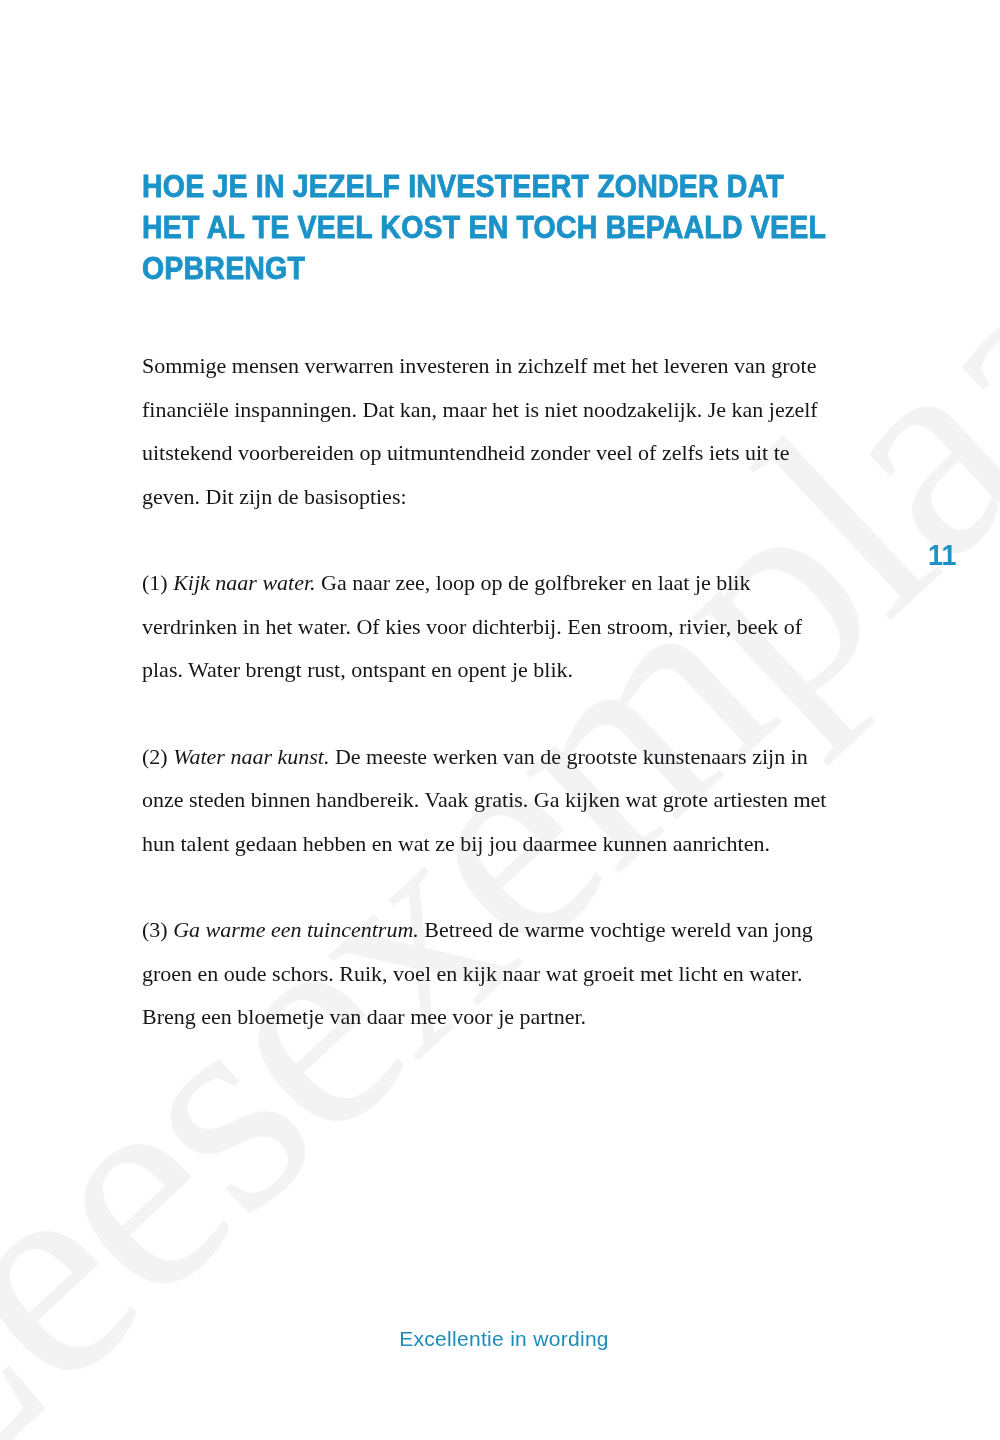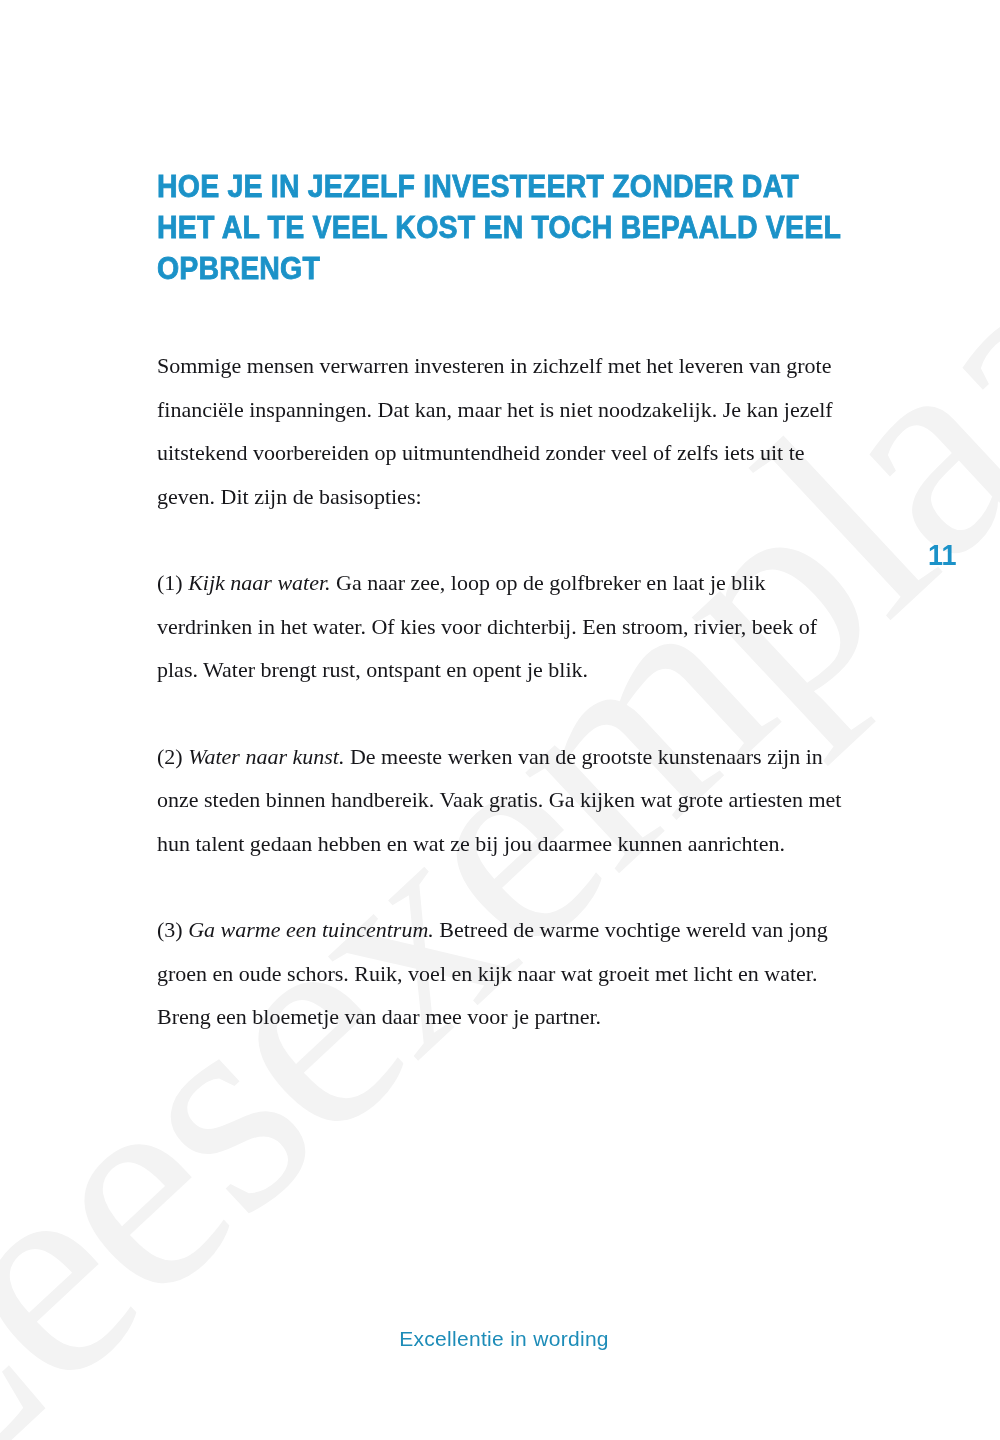--- a/index.html
+++ b/index.html
@@ -36,21 +36,21 @@
     line-height: 1;
     letter-spacing: -6px;
     color: #f3f3f3;
     font-weight: 400;
     user-select: none;
   }
 
   
   .content {
     position: absolute;
-    left: 157px;
+    left: 142px;
     top: 0;
     width: 686px;
     z-index: 2;
   }
 
   .doc-title {
     margin: 0;
     padding-top: 166px;
     color: #1b92c8;
     font-family: "Liberation Sans Narrow", "Liberation Sans", "DejaVu Sans", sans-serif;

